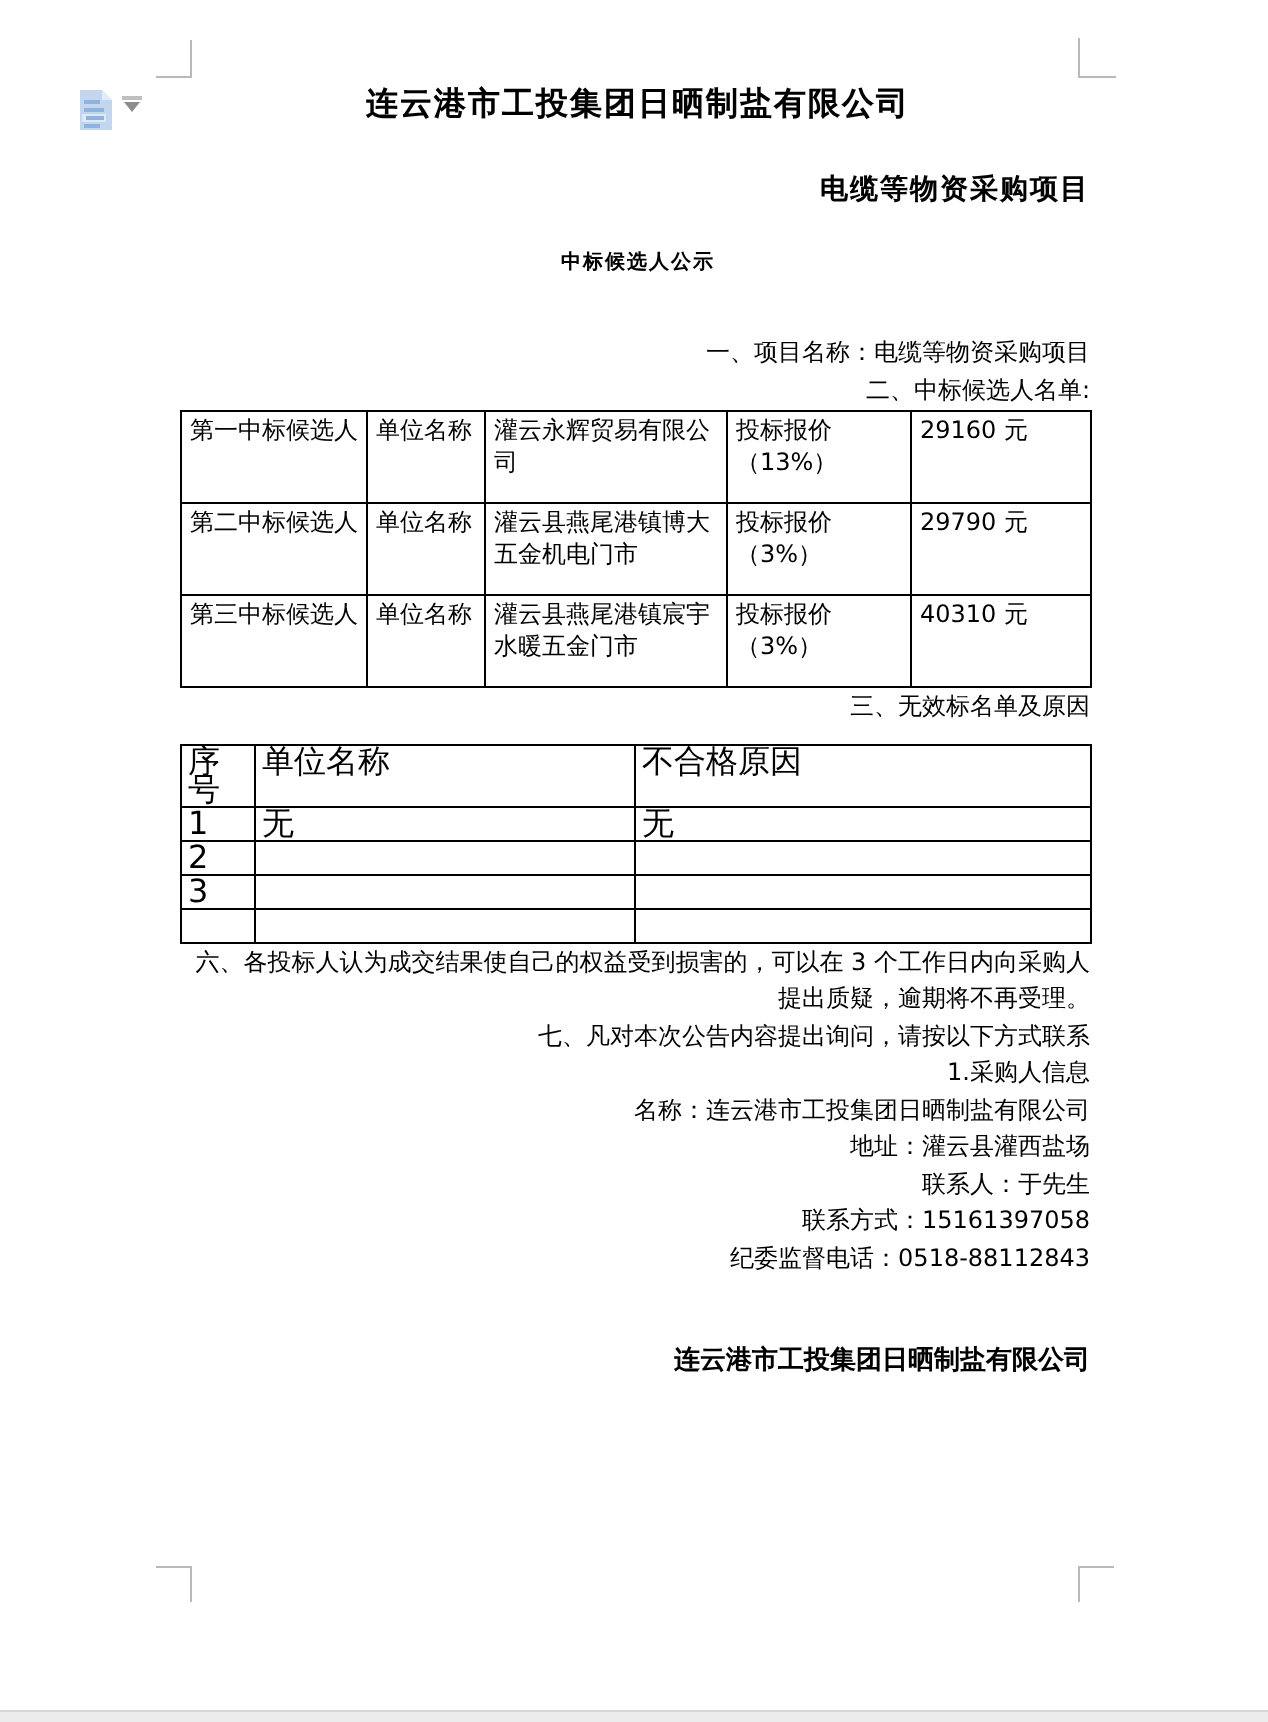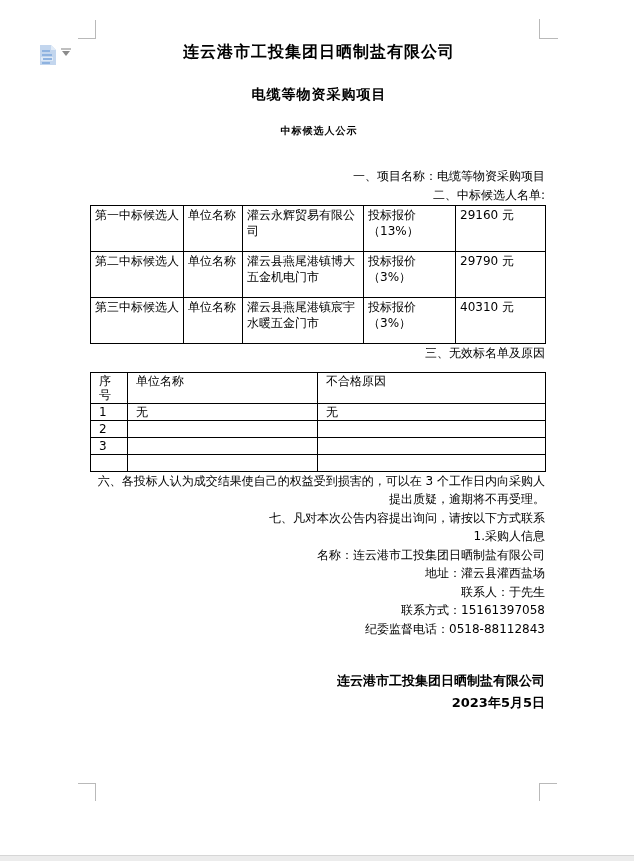--- a/index.html
+++ b/index.html
@@ -24,33 +24,33 @@
   .drop-bar { position:absolute; left:23px; top:4px; width:10px; height:2px; background:#bfbfbf; }
   
   .crop { position:absolute; }
   .crop-tl { left:78px; top:20px;  width:18px; height:19px; border-right:1px solid #b9b9b9; border-bottom:1px solid #b9b9b9; }
   .crop-tr { left:539px; top:19px; width:19px; height:20px; border-left:1px solid #b9b9b9;  border-bottom:1px solid #b9b9b9; }
   .crop-bl { left:78px; top:783px; width:18px; height:18px; border-right:1px solid #b9b9b9; border-top:1px solid #b9b9b9; }
   .crop-br { left:539px; top:783px; width:18px; height:18px; border-left:1px solid #b9b9b9;  border-top:1px solid #b9b9b9; }
   
   .titles { position:absolute; left:93px; top:42px; width:452px; text-align:center; }
   .title-1 { font-size:16px; font-weight:bold; letter-spacing:1px; margin-bottom:23px; }
-  .title-2 { font-size:14px; font-weight:bold; letter-spacing:1px; margin-bottom:20px; }
+  .title-2 { font-size:14px; font-weight:bold; letter-spacing:1px; margin-bottom:20px;text-align:right; }
   .title-3 { font-size:10px; font-weight:bold; letter-spacing:1px; }
   
   .doc-body { position:absolute; left:93px; top:167px; width:452px; font-size:12px; line-height:18.5px; }
   .doc-body p { margin:0;text-align:right; }
   .mt-section { margin-top:14px; }
   .mt-big { margin-top:33px; }
   table { border-collapse:collapse; table-layout:fixed; margin-left:-3px; width:455px; }
   td, th { border:1px solid #000; vertical-align:top; text-align:left; font-weight:normal; overflow:hidden; }
   .tbl-candidates { margin-top:1px; }
   .tbl-candidates td { font-size:12px; line-height:16px; padding:1px 4px 12px 4px; height:36px; }
   .tbl-invalid { margin-top:9px; }
-  .tbl-invalid td, .tbl-invalid th { font-size:12px; line-height:14px; padding:1px 8px; height:17px; }
+  .tbl-invalid td, .tbl-invalid th { font-size:16px; line-height:14px; padding:1px 3px; height:17px; }
   
   .footer-sign { position:absolute; left:93px; top:670px; width:452px; text-align:right; font-weight:bold; font-size:13px; line-height:22px; }
   
   .bottom-strip { position:absolute; left:0; bottom:0; width:634px; height:6px; background:#ececec; border-top:1px solid #d6d6d6; }
 </style>
 </head>
 <body>
 
 <div class="paste-floater">
   <span>
@@ -158,16 +158,15 @@
   <p>1.采购人信息</p>
   <p>名称：连云港市工投集团日晒制盐有限公司</p>
   <p>地址：灌云县灌西盐场</p>
   <p>联系人：于先生</p>
   <p>联系方式：15161397058</p>
   <p>纪委监督电话：0518-88112843</p>
 </div>
 
 <div class="footer-sign">
   <div>连云港市工投集团日晒制盐有限公司</div>
-  <div>2023年5月5日</div>
 </div>
 
 <div class="bottom-strip"></div>
 
 </body></html>

